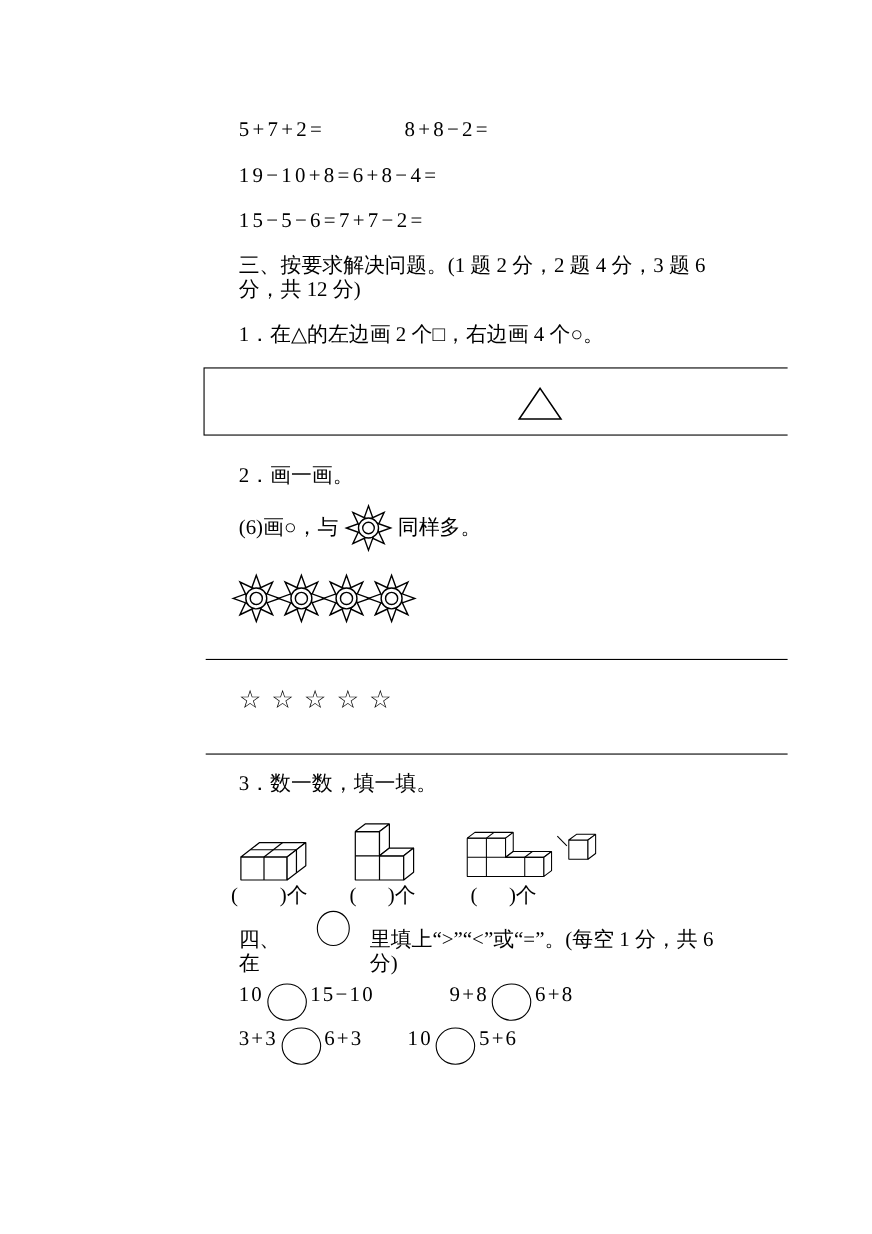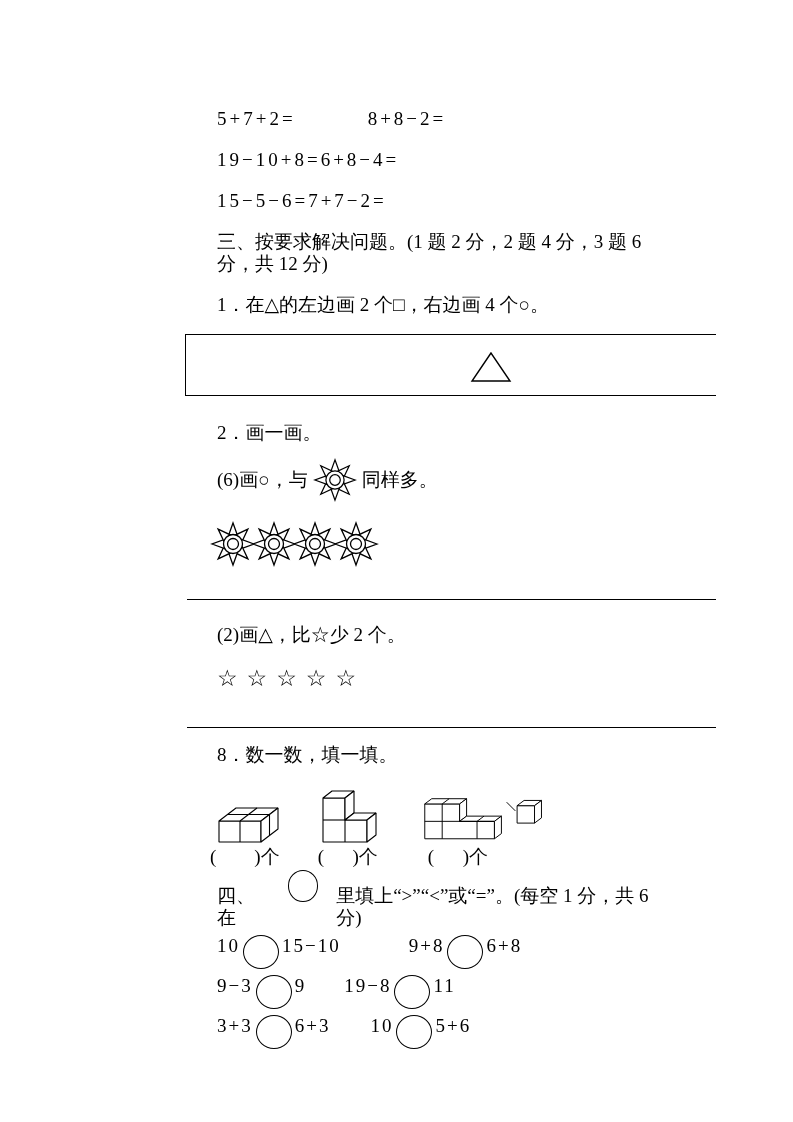--- a/index.html
+++ b/index.html
@@ -119,26 +119,25 @@
     <svg class="sun-svg" viewBox="-24 -24 48 48" width="48" height="48">
         <use href="#sun-shape"></use>
       </svg>
     <svg class="sun-svg" viewBox="-24 -24 48 48" width="48" height="48">
         <use href="#sun-shape"></use>
       </svg>
   </div>
 
   <div class="uline u1"></div>
 
-  <div class="qtext part2">(2)画△，比☆少 2 个。</div>
   <div class="stars">☆☆☆☆☆</div>
 
   <div class="uline u2"></div>
 
-  <div class="qtext q3label">8．数一数，填一填。</div>
+  <div class="qtext q3label">3．数一数，填一填。</div>
 
   <div class="cubes-row">
 
     <svg width="70" height="48" viewBox="0 0 70 48">
       <polygon class="face" points="2,25 44,25 44,46 2,46"></polygon>
       <polygon class="face" points="2,25 44,25 61,12 19,12"></polygon>
       <polygon class="face" points="44,25 61,12 61,33 44,46"></polygon>
       <line class="edge" x1="23" y1="25" x2="23" y2="46"></line>
       <line class="edge" x1="10.5" y1="18.5" x2="52.5" y2="18.5"></line>
       <line class="edge" x1="23" y1="25" x2="40" y2="12"></line>
@@ -191,32 +190,20 @@
       <span class="cmp-circle"></span>
       <span class="expr">15−10</span>
     </span>
     <span class="pair g-row1">
       <span class="expr">9+8</span>
       <span class="cmp-circle"></span>
       <span class="expr">6+8</span>
     </span>
   </div>
 
-  <div class="cmp-row">
-    <span class="pair">
-      <span class="expr">9−3</span>
-      <span class="cmp-circle"></span>
-      <span class="expr">9</span>
-    </span>
-    <span class="pair g-row2">
-      <span class="expr">19−8</span>
-      <span class="cmp-circle"></span>
-      <span class="expr">11</span>
-    </span>
-  </div>
 
   <div class="cmp-row">
     <span class="pair">
       <span class="expr">3+3</span>
       <span class="cmp-circle"></span>
       <span class="expr">6+3</span>
     </span>
     <span class="pair g-row3">
       <span class="expr">10</span>
       <span class="cmp-circle"></span>

